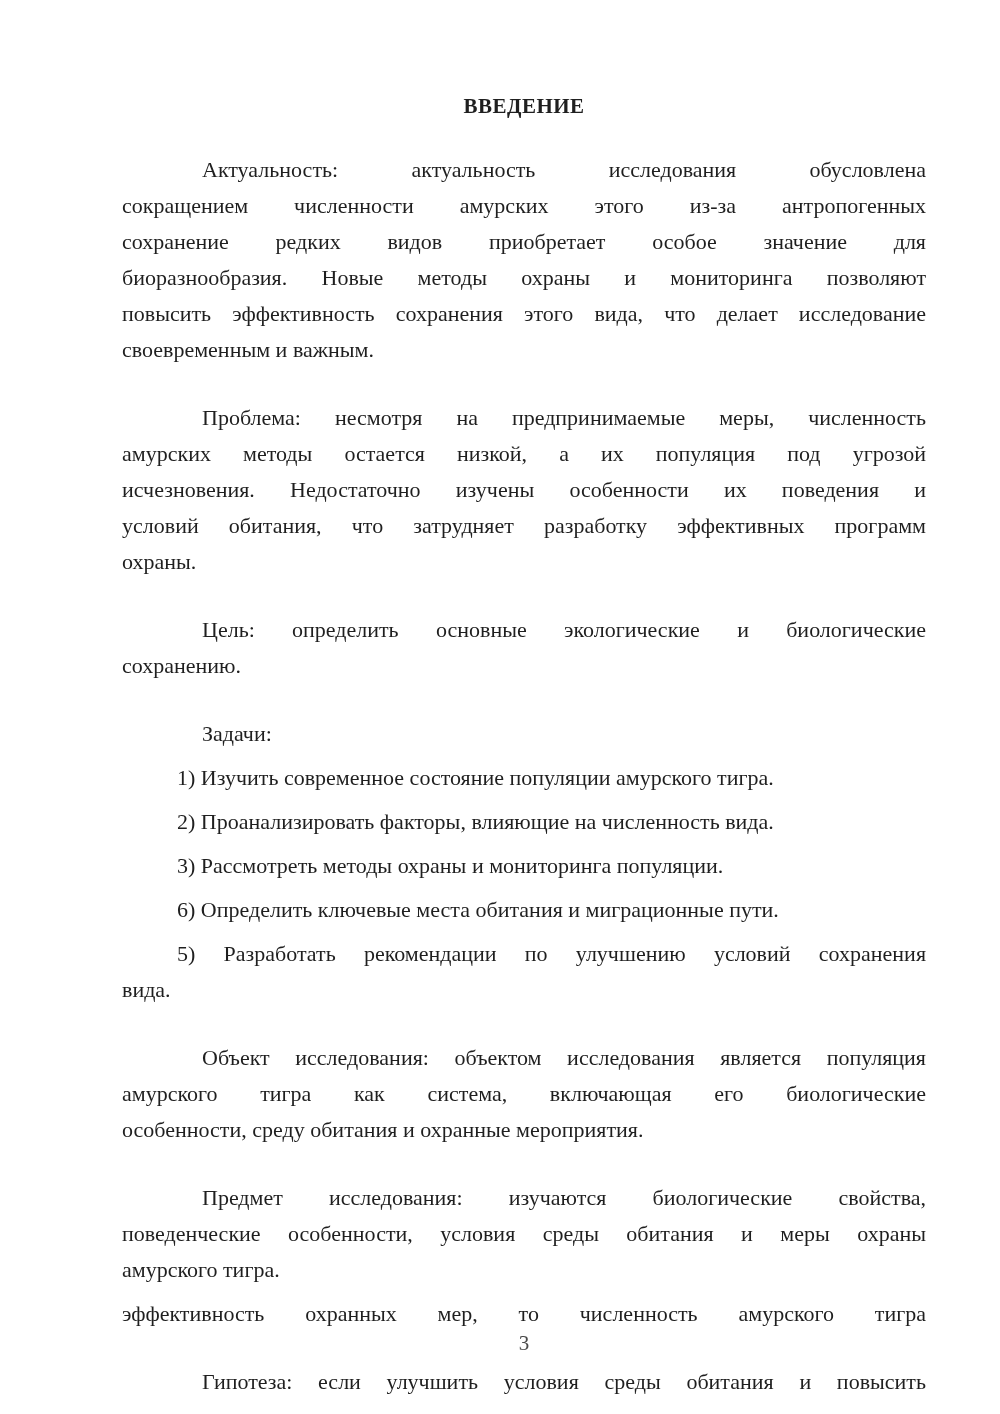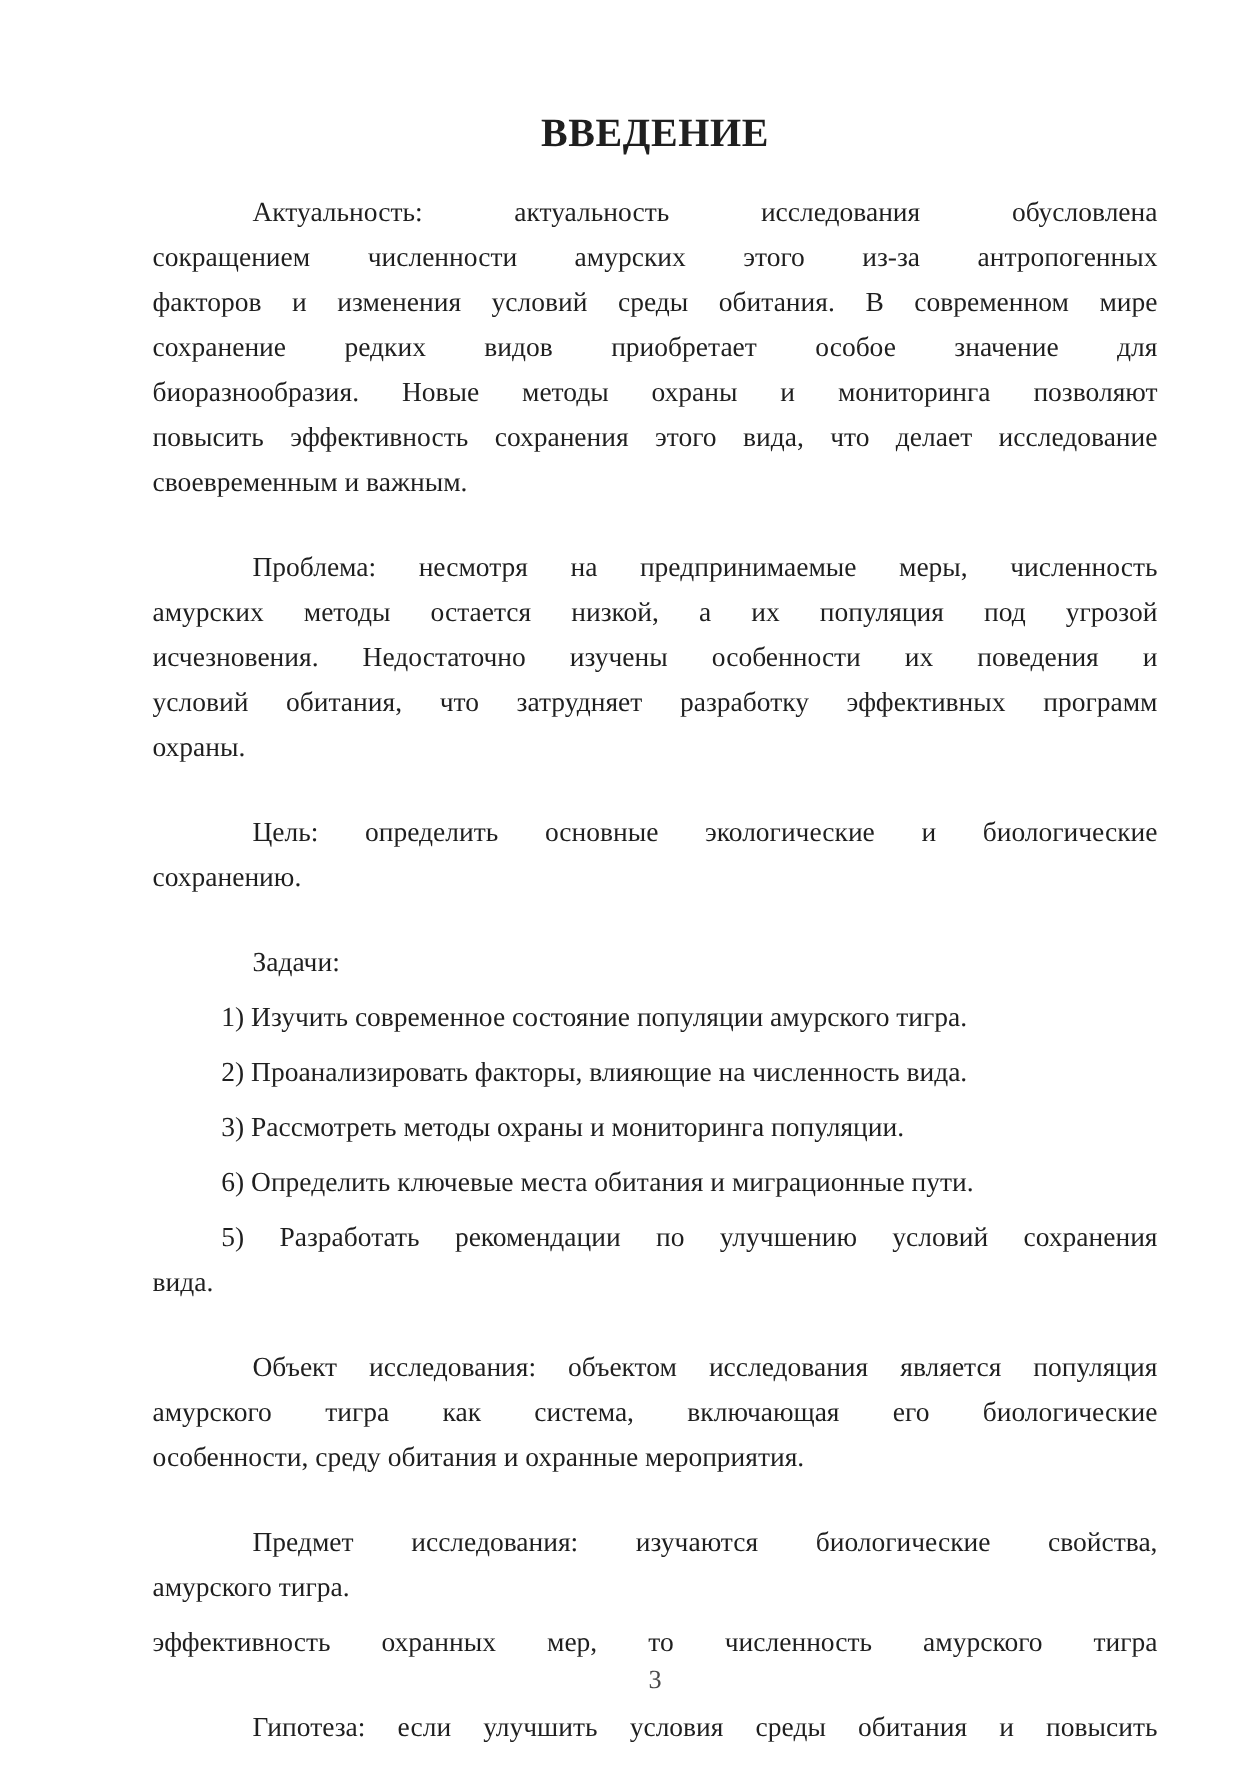--- a/index.html
+++ b/index.html
@@ -16,21 +16,21 @@
     font-family: "Liberation Serif", "DejaVu Serif", serif;
     color: #1f1f1f;
   }
   .content {
     position: absolute;
     left: 122px;
     top: 92px;
     width: 804px;
   }
   .doc-title {
-    font-size: 32px;
+    font-size: 21px;
     font-weight: bold;
     line-height: 28px;
     text-align: center;
     letter-spacing: 0.5px;
     margin: 0 0 26px 0;
   }
   .block {
     margin: 0 0 8px 0;
   }
   .line {
@@ -64,21 +64,20 @@
 </head>
 <body>
 
 <div class="page">
   <div class="content">
     <h1 class="doc-title">ВВЕДЕНИЕ</h1>
     <div id="doc-body">
         <div class="block">
           <div class="line indent-para">Актуальность: актуальность исследования обусловлена</div>
           <div class="line">сокращением численности амурских этого из-за антропогенных</div>
-          <div class="line">факторов и изменения условий среды обитания. В современном мире</div>
           <div class="line">сохранение редких видов приобретает особое значение для</div>
           <div class="line">биоразнообразия. Новые методы охраны и мониторинга позволяют</div>
           <div class="line">повысить эффективность сохранения этого вида, что делает исследование</div>
           <div class="line lastline">своевременным и важным.</div>
         </div>
         <div class="block">
           <div class="line indent-para">Проблема: несмотря на предпринимаемые меры, численность</div>
           <div class="line">амурских методы остается низкой, а их популяция под угрозой</div>
           <div class="line">исчезновения. Недостаточно изучены особенности их поведения и</div>
           <div class="line">условий обитания, что затрудняет разработку эффективных программ</div>
@@ -107,20 +106,21 @@
           <div class="line indent-list">5) Разработать рекомендации по улучшению условий сохранения</div>
           <div class="line lastline">вида.</div>
         </div>
         <div class="block">
           <div class="line indent-para">Объект исследования: объектом исследования является популяция</div>
           <div class="line">амурского тигра как система, включающая его биологические</div>
           <div class="line lastline">особенности, среду обитания и охранные мероприятия.</div>
         </div>
         <div class="block">
           <div class="line indent-para">Предмет исследования: изучаются биологические свойства,</div>
+          <div class="line">поведенческие особенности, условия среды обитания и меры охраны</div>
           <div class="line lastline">амурского тигра.</div>
         </div>
         <div class="block">
           <div class="line">эффективность охранных мер, то численность амурского тигра</div>
           <div class="line indent-para">Гипотеза: если улучшить условия среды обитания и повысить</div>
         </div>
       </div>
   </div>
   <div class="page-number">3</div>
 </div>

